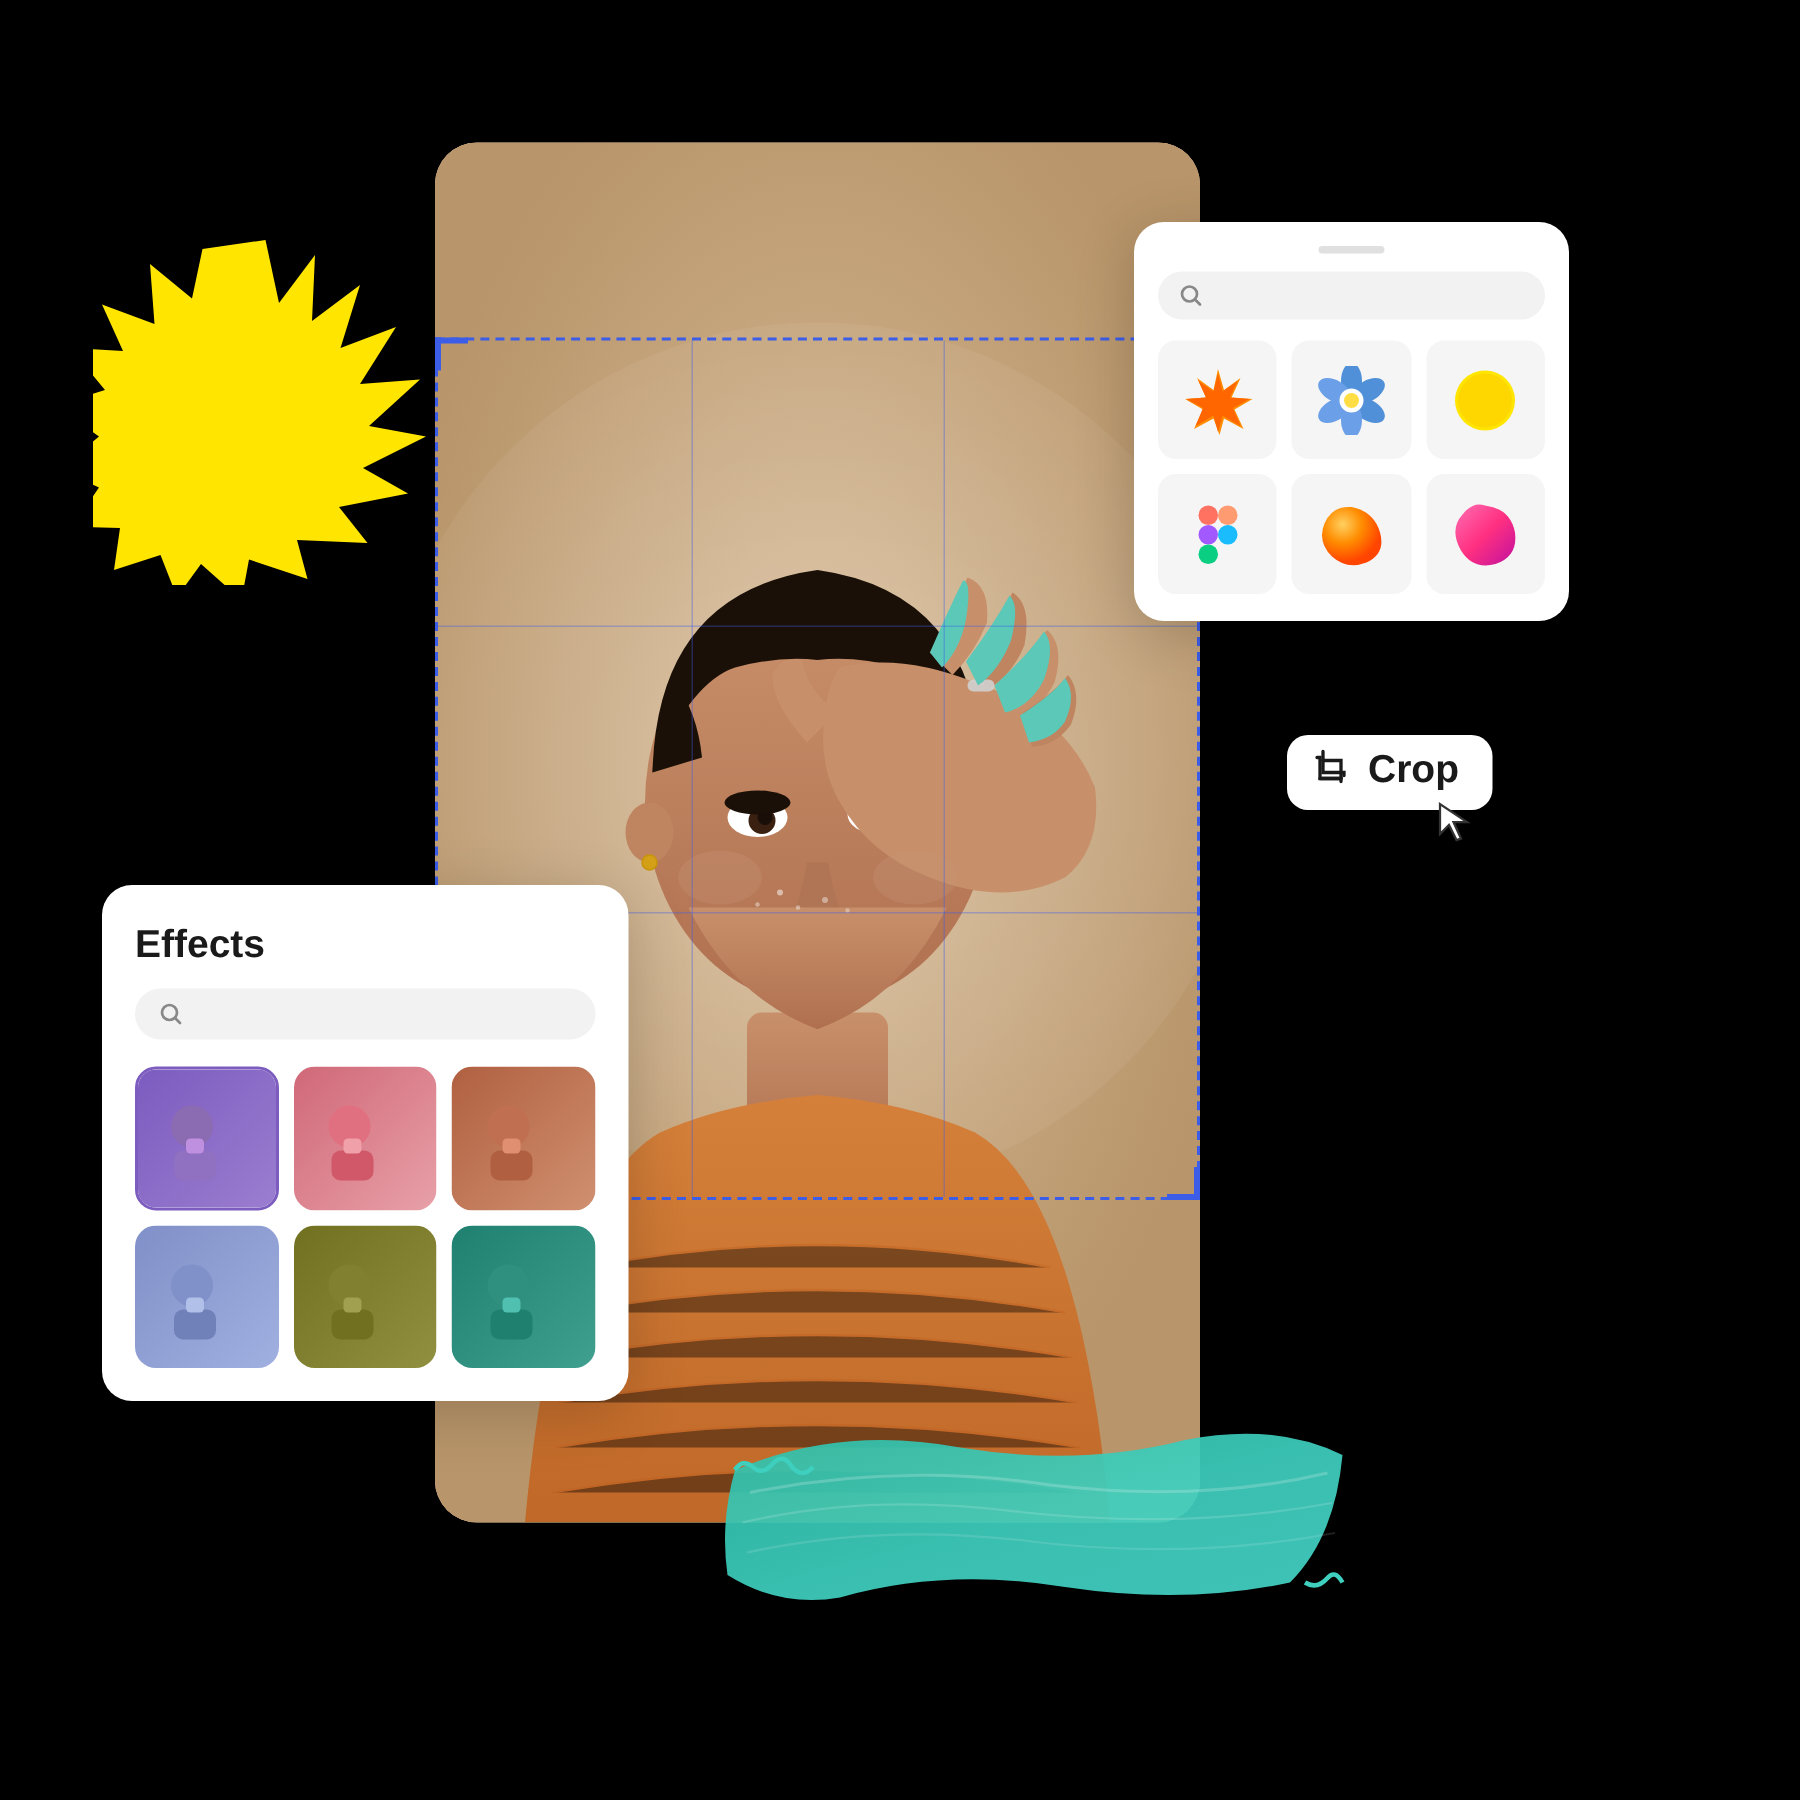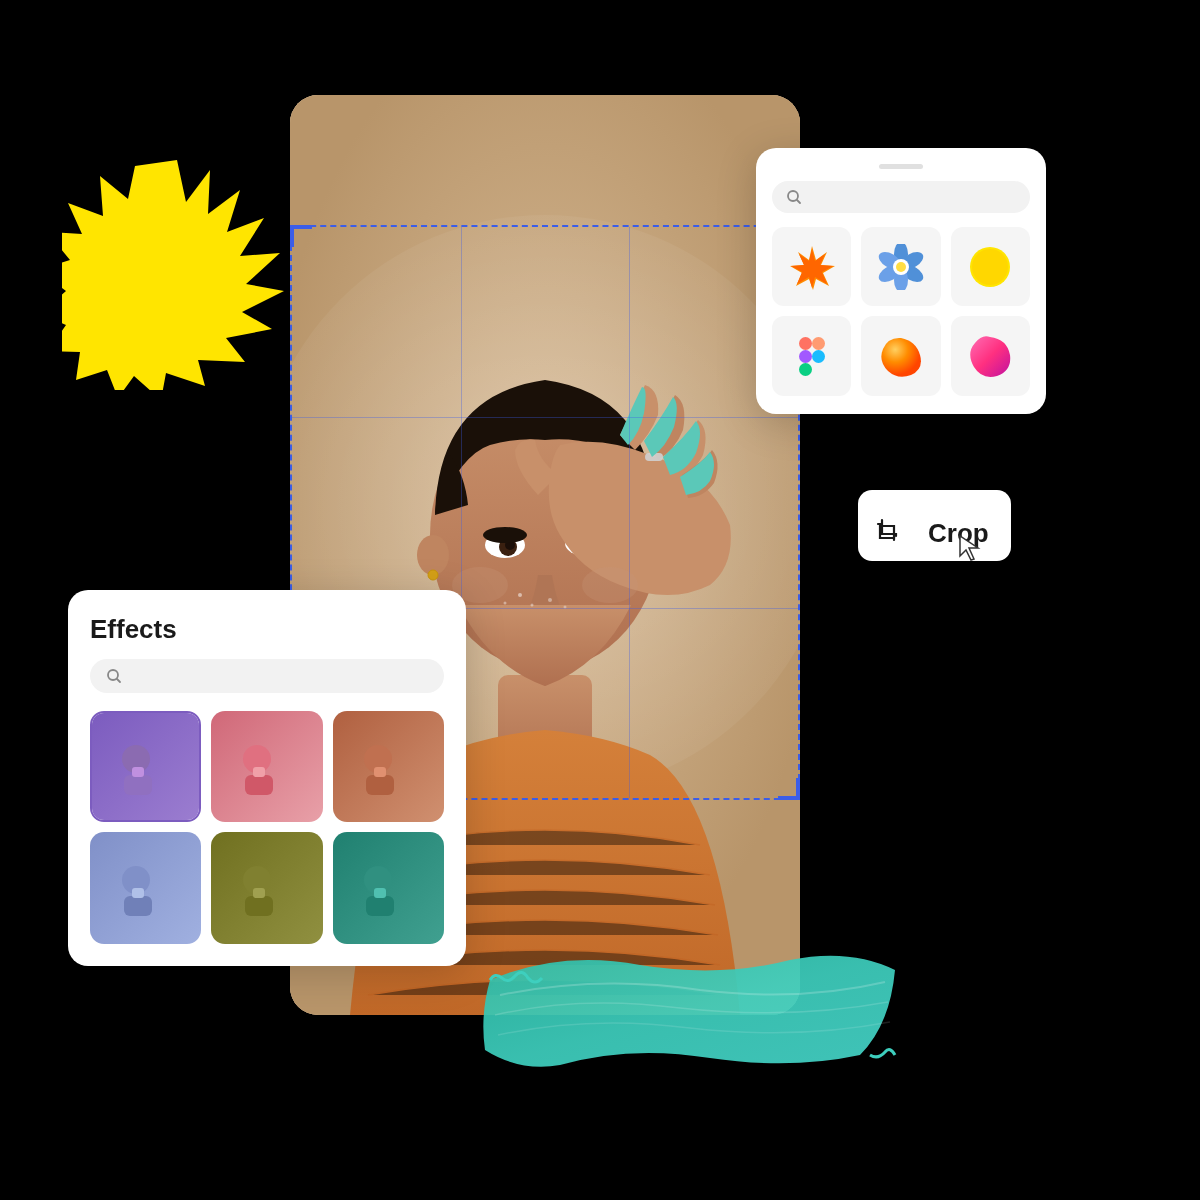--- a/index.html
+++ b/index.html
@@ -113,21 +113,21 @@
       width: 420px;
       height: 145px;
       z-index: 6;
     }
 
     
     .effects-panel {
       position: absolute;
       left: 68px;
       top: 590px;
-      width: 398px;
+      width: 351px;
       background: #fff;
       border-radius: 20px;
       padding: 24px 22px 22px;
       box-shadow: 0 8px 40px rgba(0,0,0,0.18);
       z-index: 20;
     }
 
     .effects-title {
       font-size: 26px;
       font-weight: 700;
@@ -233,25 +233,25 @@
       font-size: 38px;
     }
 
     
     .crop-tooltip {
       position: absolute;
       left: 858px;
       top: 490px;
       background: #fff;
       border-radius: 14px;
-      padding: 28px 22px 12px 16px;
+      padding: 7px 22px 12px 16px;
       box-shadow: 0 6px 28px rgba(0,0,0,0.16);
       display: flex;
-      align-items: flex-start;
-      gap: 26px;
+      align-items: center;
+      gap: 10px;
       z-index: 30;
       font-size: 26px;
       font-weight: 700;
       color: #1a1a1a;
     }
 
     .crop-icon-svg {
       width: 28px;
       height: 28px;
     }

